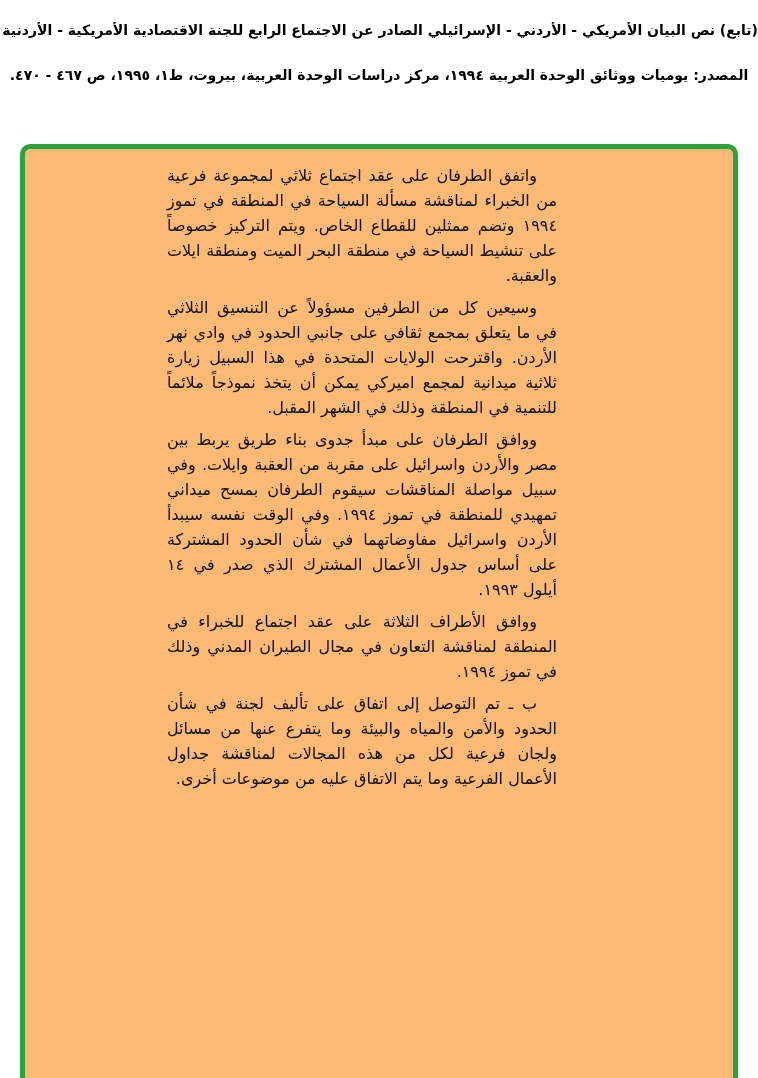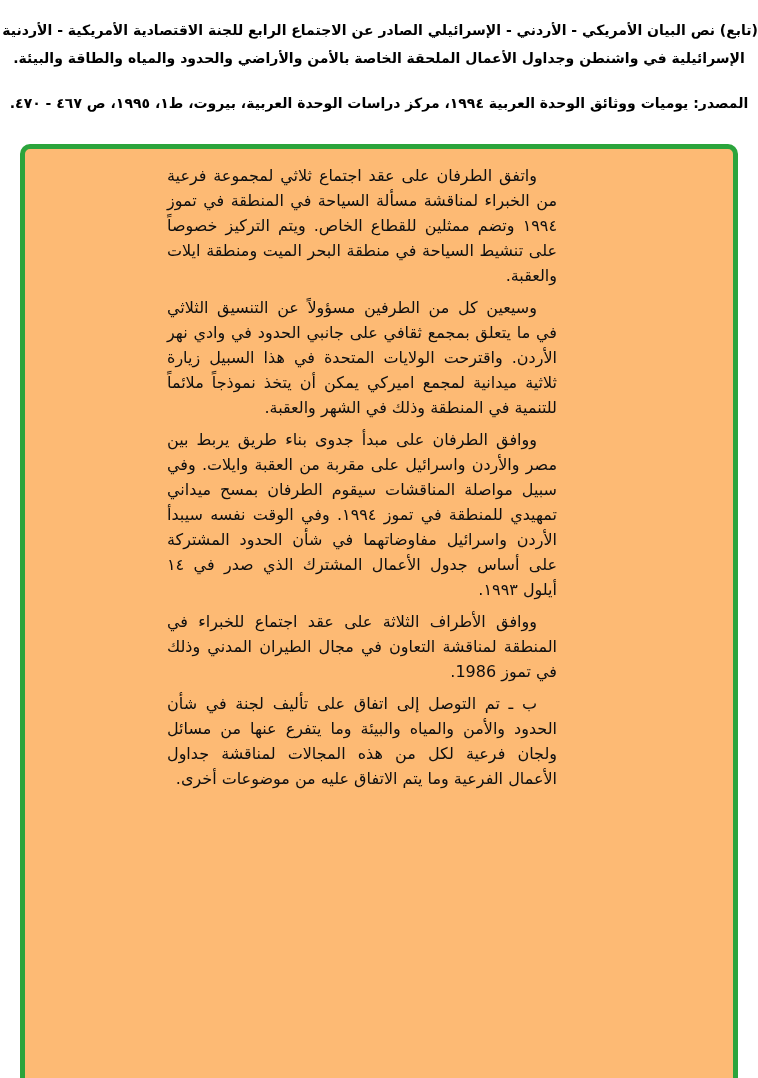--- a/index.html
+++ b/index.html
@@ -65,27 +65,26 @@
   }
   p.para:last-child { margin-bottom: 10px; }
 </style>
 </head>
 <body>
 
 <div class="page">
 
   <div class="header">
     <div class="title-line">(تابع) نص البيان الأمريكي - الأردني - الإسرائيلي الصادر عن الاجتماع الرابع للجنة الاقتصادية الأمريكية - الأردنية -</div>
-    <div class="title-line">الإسرائيلية في واشنطن وجداول الأعمال الملحقة الخاصة بالأمن والأراضي والحدود والمياه والطاقة والبيئة.</div>
     <div class="source-line">المصدر: يوميات ووثائق الوحدة العربية ١٩٩٤، مركز دراسات الوحدة العربية، بيروت، ط١، ١٩٩٥، ص ٤٦٧ - ٤٧٠.</div>
   </div>
 
   <div class="frame">
     <div class="text-column">
       <p class="para">واتفق الطرفان على عقد اجتماع ثلاثي لمجموعة فرعية من الخبراء لمناقشة مسألة السياحة في المنطقة في تموز ١٩٩٤ وتضم ممثلين للقطاع الخاص. ويتم التركيز خصوصاً على تنشيط السياحة في منطقة البحر الميت ومنطقة ايلات والعقبة.</p>
-      <p class="para">وسيعين كل من الطرفين مسؤولاً عن التنسيق الثلاثي في ما يتعلق بمجمع ثقافي على جانبي الحدود في وادي نهر الأردن. واقترحت الولايات المتحدة في هذا السبيل زيارة ثلاثية ميدانية لمجمع اميركي يمكن أن يتخذ نموذجاً ملائماً للتنمية في المنطقة وذلك في الشهر والعقبة.</p>
+      <p class="para">وسيعين كل من الطرفين مسؤولاً عن التنسيق الثلاثي في ما يتعلق بمجمع ثقافي على جانبي الحدود في وادي نهر الأردن. واقترحت الولايات المتحدة في هذا السبيل زيارة ثلاثية ميدانية لمجمع اميركي يمكن أن يتخذ نموذجاً ملائماً للتنمية في المنطقة وذلك في الشهر المقبل.</p>
       <p class="para">ووافق الطرفان على مبدأ جدوى بناء طريق يربط بين مصر والأردن واسرائيل على مقربة من العقبة وايلات. وفي سبيل مواصلة المناقشات سيقوم الطرفان بمسح ميداني تمهيدي للمنطقة في تموز ١٩٩٤. وفي الوقت نفسه سيبدأ الأردن واسرائيل مفاوضاتهما في شأن الحدود المشتركة على أساس جدول الأعمال المشترك الذي صدر في ١٤ أيلول ١٩٩٣.</p>
-      <p class="para">ووافق الأطراف الثلاثة على عقد اجتماع للخبراء في المنطقة لمناقشة التعاون في مجال الطيران المدني وذلك في تموز 1986.</p>
+      <p class="para">ووافق الأطراف الثلاثة على عقد اجتماع للخبراء في المنطقة لمناقشة التعاون في مجال الطيران المدني وذلك في تموز ١٩٩٤.</p>
       <p class="para">ب ـ تم التوصل إلى اتفاق على تأليف لجنة في شأن الحدود والأمن والمياه والبيئة وما يتفرع عنها من مسائل ولجان فرعية لكل من هذه المجالات لمناقشة جداول الأعمال الفرعية وما يتم الاتفاق عليه من موضوعات أخرى.</p>
     </div>
   </div>
 
 </div>
 
 </body></html>

